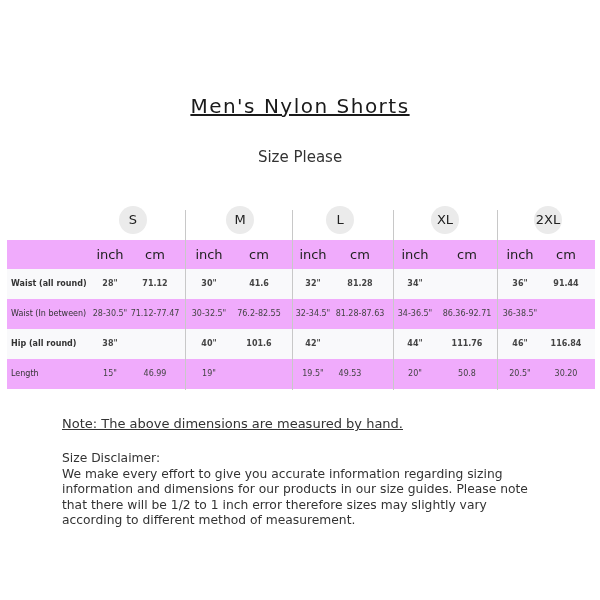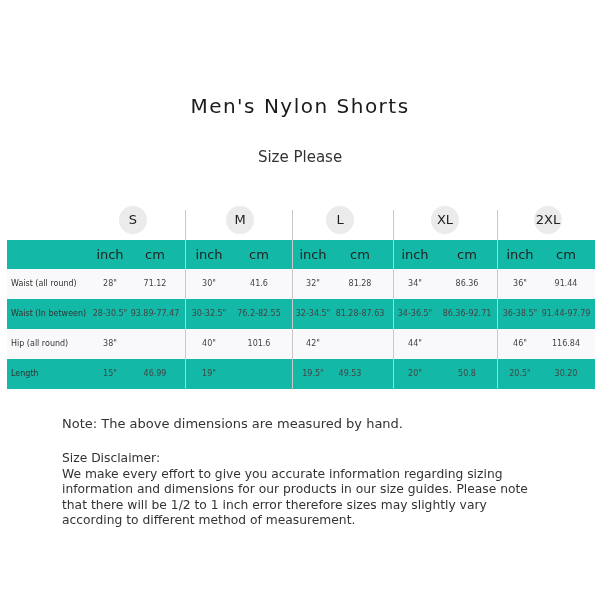--- a/index.html
+++ b/index.html
@@ -1,33 +1,33 @@
 <!DOCTYPE html>
 <html><head>
   <meta charset="utf-8">
   <style>
     html, body { margin: 0; padding: 0; background: #ffffff; }
     body { width: 600px; height: 600px; position: relative; overflow: hidden;
       font-family: "DejaVu Sans", sans-serif; color: #222; }
     .title { position: absolute; top: 94px; left: 0; width: 600px; text-align: center;
-      font-size: 20px; letter-spacing: 1.5px; color: #1a1a1a; }
+      font-size: 20px; letter-spacing: 1.5px; color: #1a1a1a; text-decoration: underline; }
     .subtitle { position: absolute; top: 148px; left: 0; width: 600px; text-align: center;
       font-size: 15px; color: #333; }
     .circle { position: absolute; top: 206px; width: 28px; height: 28px; border-radius: 50%;
       background: #ebebeb; text-align: center; line-height: 28px; font-size: 13px; color: #222; }
     .vline { position: absolute; top: 210px; height: 180px; width: 1px; background: #c8c8c8; }
     .row { position: absolute; left: 7px; width: 588px; height: 30px; }
-    .row.gray { background: #14b8a6; }
-    .row.light { background: #f9f9fb; }
+    .row.gray { background: #f0abfc; }
+    .row.light { background: #f9f9fb; font-weight: bold; }
     .cell { position: absolute; top: 0; height: 30px; line-height: 30px; text-align: center;
       font-size: 8px; color: #444; white-space: nowrap; }
     .hcell { font-size: 13px; color: #222; }
     .label { position: absolute; top: 0; left: 4px; height: 30px; line-height: 30px;
       font-size: 8px; color: #333; white-space: nowrap; }
-    .note { position: absolute; left: 62px; top: 416px; font-size: 13px; color: #333; }
+    .note { position: absolute; left: 62px; top: 416px; font-size: 13px; color: #333; text-decoration: underline; }
     .disc { position: absolute; left: 62px; top: 451px; width: 480px; font-size: 12.3px;
       line-height: 15.5px; color: #333; }
     .disc-title { display: block; }
   </style>
 </head>
 <body>
 
 <div class="title">Men's Nylon Shorts</div>
 <div class="subtitle">Size Please</div>
 
@@ -54,46 +54,45 @@
 
   <div class="row light" style="top:269px">
     <div class="label">Waist (all round)</div>
     <div class="cell" style="left:73px;width:60px">28"</div>
     <div class="cell" style="left:118px;width:60px">71.12</div>
     <div class="cell" style="left:172px;width:60px">30"</div>
     <div class="cell" style="left:222px;width:60px">41.6</div>
     <div class="cell" style="left:276px;width:60px">32"</div>
     <div class="cell" style="left:323px;width:60px">81.28</div>
     <div class="cell" style="left:378px;width:60px">34"</div>
-    <div class="cell" style="left:430px;width:60px">86.36</div>
     <div class="cell" style="left:483px;width:60px">36"</div>
     <div class="cell" style="left:529px;width:60px">91.44</div>
   </div>
 
   <div class="row gray" style="top:299px">
     <div class="label">Waist (In between)</div>
     <div class="cell" style="left:73px;width:60px">28-30.5"</div>
-    <div class="cell" style="left:118px;width:60px">93.89-77.47</div>
+    <div class="cell" style="left:118px;width:60px">71.12-77.47</div>
     <div class="cell" style="left:172px;width:60px">30-32.5"</div>
     <div class="cell" style="left:222px;width:60px">76.2-82.55</div>
     <div class="cell" style="left:276px;width:60px">32-34.5"</div>
     <div class="cell" style="left:323px;width:60px">81.28-87.63</div>
     <div class="cell" style="left:378px;width:60px">34-36.5"</div>
     <div class="cell" style="left:430px;width:60px">86.36-92.71</div>
     <div class="cell" style="left:483px;width:60px">36-38.5"</div>
-    <div class="cell" style="left:529px;width:60px">91.44-97.79</div>
   </div>
 
   <div class="row light" style="top:329px">
     <div class="label">Hip (all round)</div>
     <div class="cell" style="left:73px;width:60px">38"</div>
     <div class="cell" style="left:172px;width:60px">40"</div>
     <div class="cell" style="left:222px;width:60px">101.6</div>
     <div class="cell" style="left:276px;width:60px">42"</div>
     <div class="cell" style="left:378px;width:60px">44"</div>
+    <div class="cell" style="left:430px;width:60px">111.76</div>
     <div class="cell" style="left:483px;width:60px">46"</div>
     <div class="cell" style="left:529px;width:60px">116.84</div>
   </div>
 
   <div class="row gray" style="top:359px">
     <div class="label">Length</div>
     <div class="cell" style="left:73px;width:60px">15"</div>
     <div class="cell" style="left:118px;width:60px">46.99</div>
     <div class="cell" style="left:172px;width:60px">19"</div>
     <div class="cell" style="left:276px;width:60px">19.5"</div>

